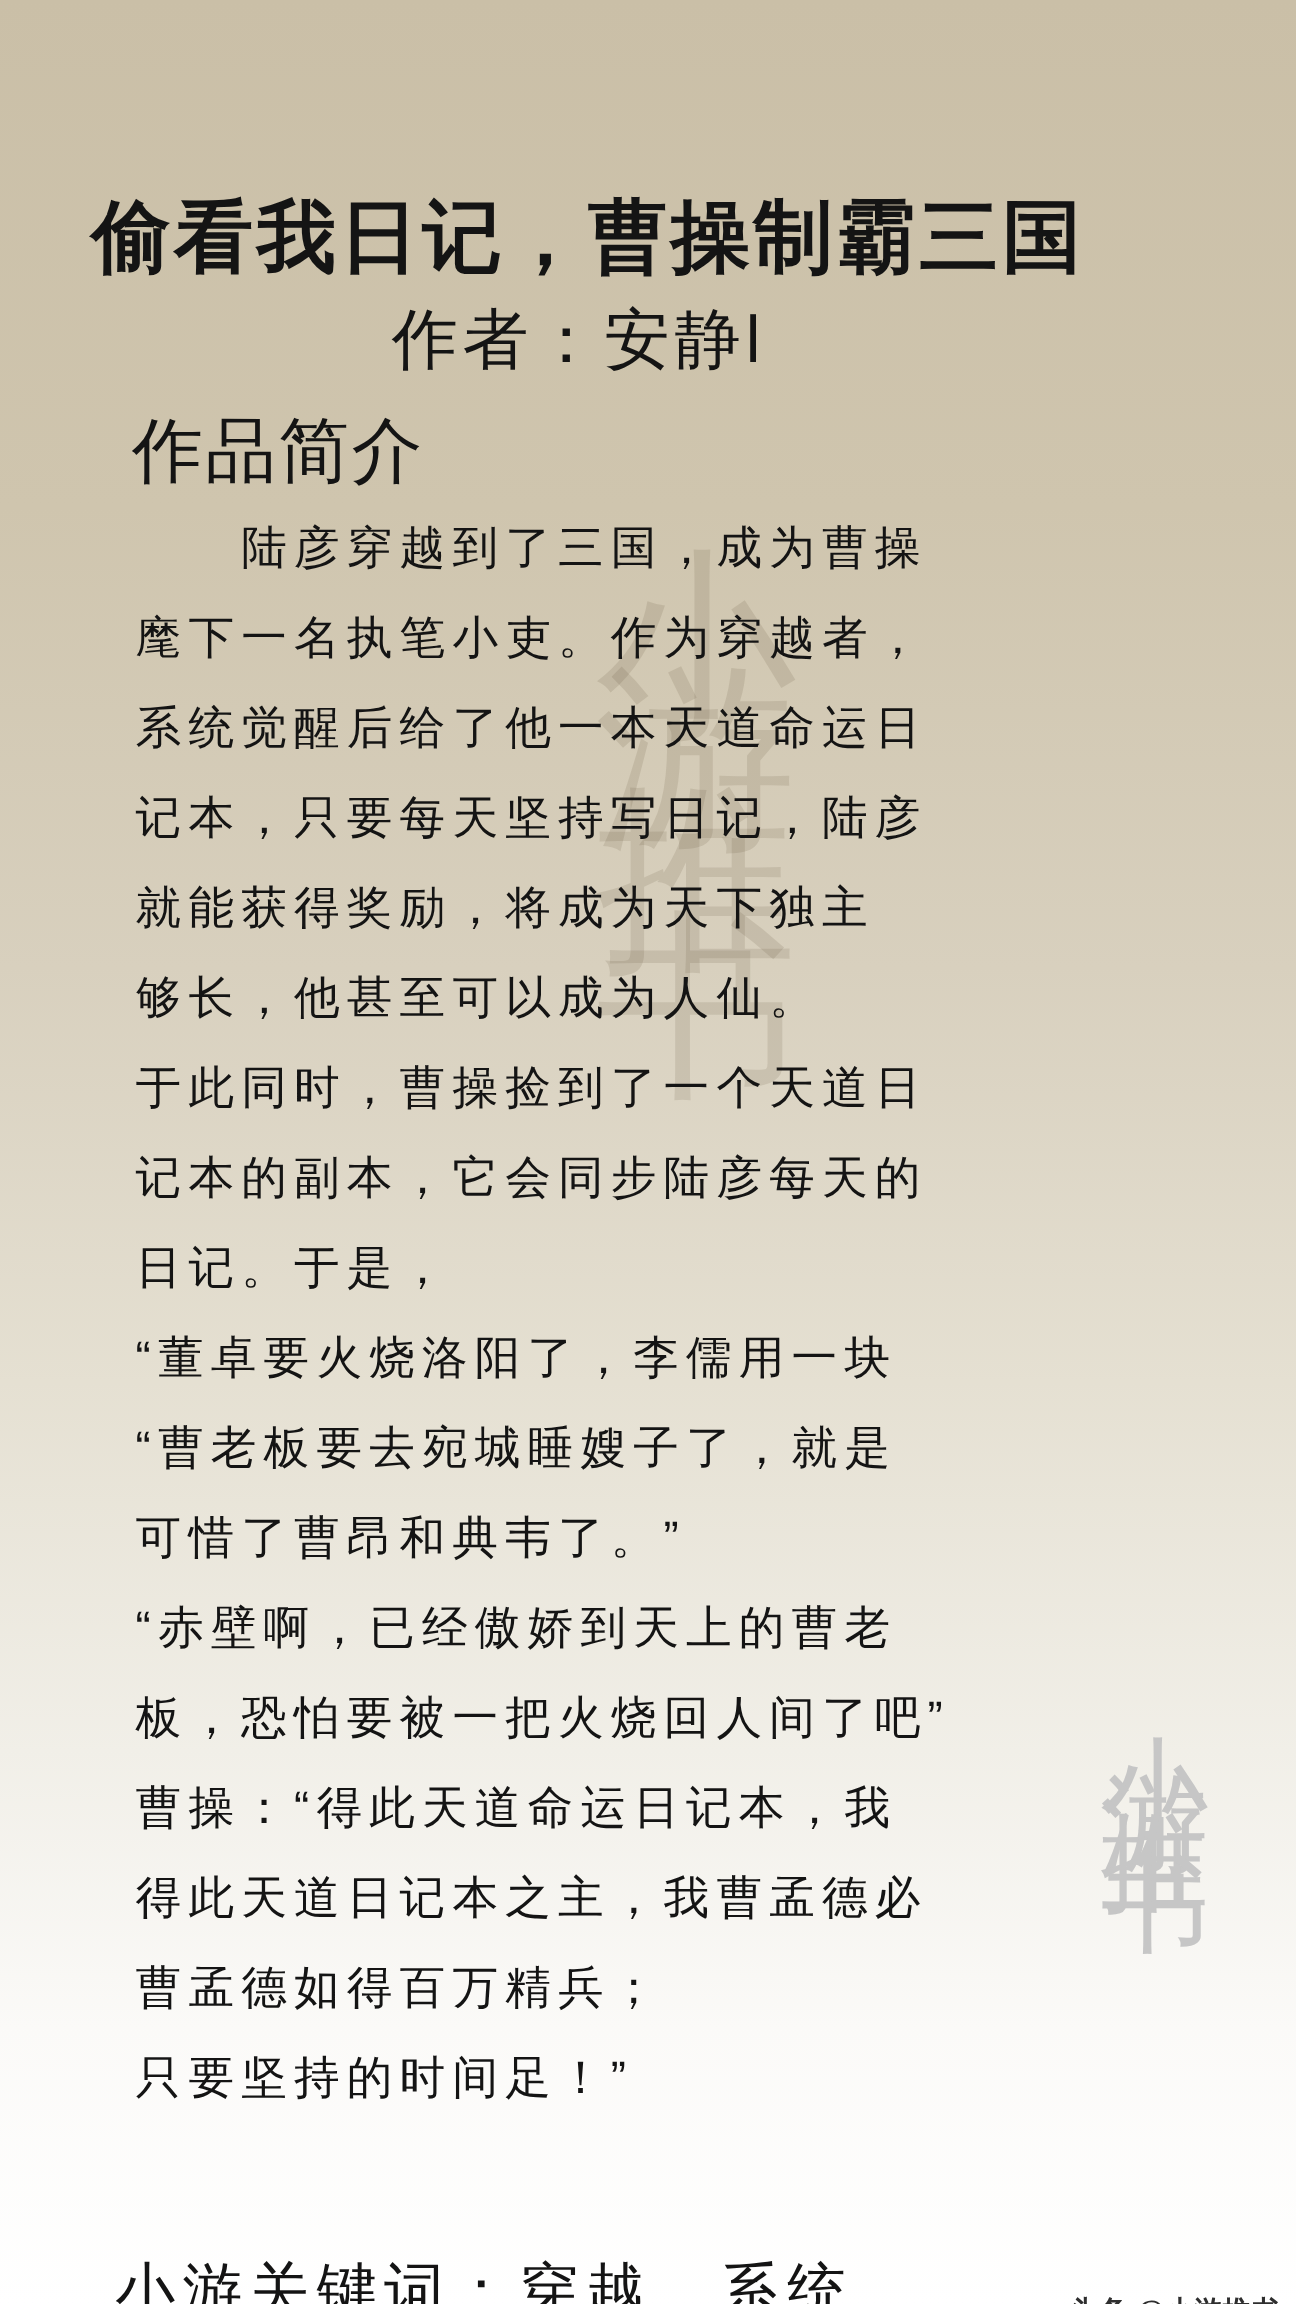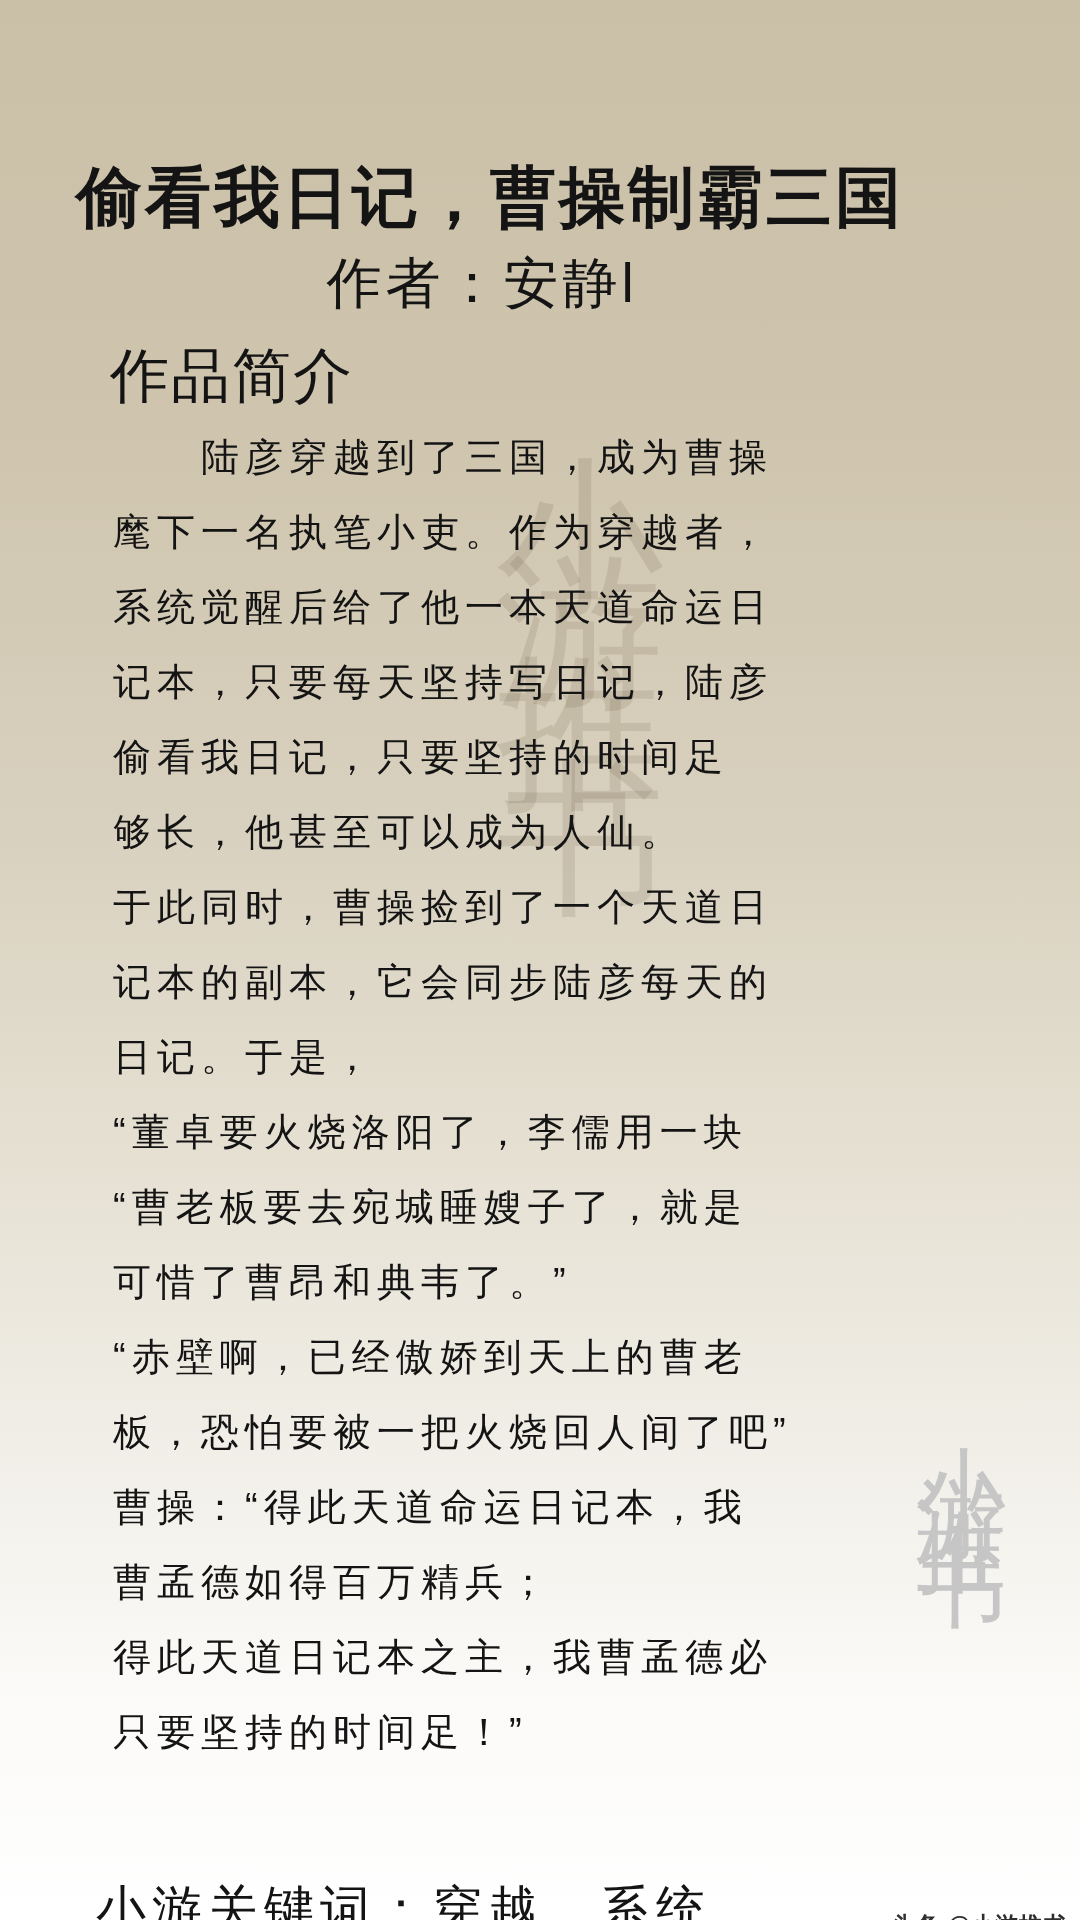--- a/index.html
+++ b/index.html
@@ -147,33 +147,33 @@
 
     <div class="author">作者：安静l</div>
 
     <div class="section-label">作品简介</div>
 
     <div class="body-block">
       <div class="line">　　陆彦穿越到了三国，成为曹操</div>
       <div class="line">麾下一名执笔小吏。作为穿越者，</div>
       <div class="line">系统觉醒后给了他一本天道命运日</div>
       <div class="line">记本，只要每天坚持写日记，陆彦</div>
-      <div class="line">偷看我日记，只要坚持的时间足</div>
+      <div class="line">就能获得奖励，将成为天下独主</div>
       <div class="line">够长，他甚至可以成为人仙。</div>
       <div class="line">于此同时，曹操捡到了一个天道日</div>
       <div class="line">记本的副本，它会同步陆彦每天的</div>
       <div class="line">日记。于是，</div>
       <div class="line">“董卓要火烧洛阳了，李儒用一块</div>
       <div class="line">“曹老板要去宛城睡嫂子了，就是</div>
       <div class="line">可惜了曹昂和典韦了。”</div>
       <div class="line">“赤壁啊，已经傲娇到天上的曹老</div>
       <div class="line">板，恐怕要被一把火烧回人间了吧”</div>
       <div class="line">曹操：“得此天道命运日记本，我</div>
+      <div class="line">得此天道日记本之主，我曹孟德必</div>
       <div class="line">曹孟德如得百万精兵；</div>
-      <div class="line">得此天道日记本之主，我曹孟德必</div>
       <div class="line">只要坚持的时间足！”</div>
     </div>
 
     <div class="keywords">小游关键词：穿越，系统</div>
 
     <div class="credit">头条 @小游推书</div>
 
   </div>
 </div>
 

